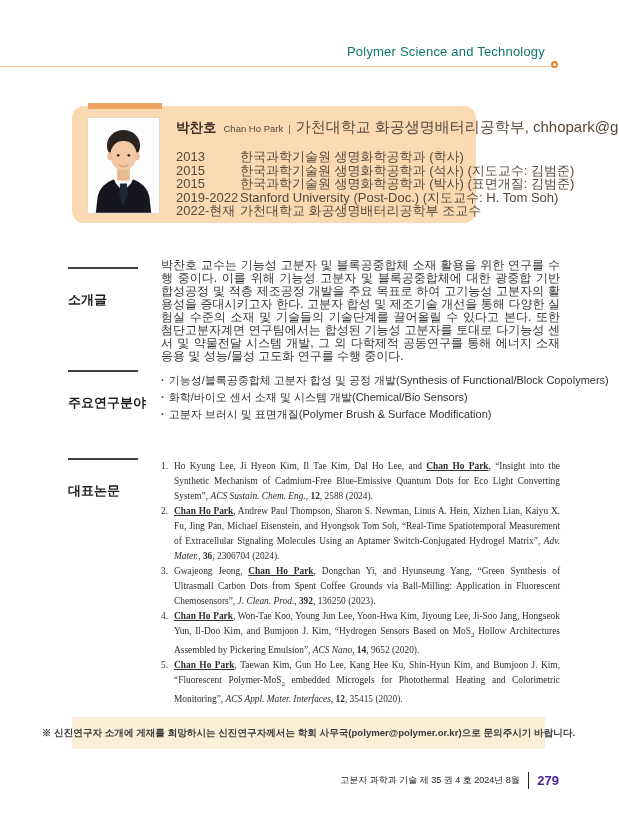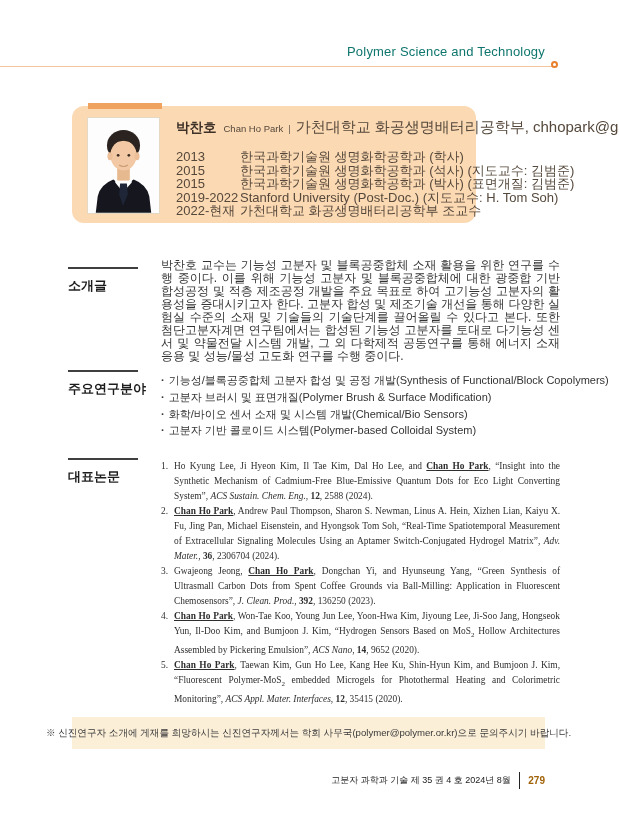--- a/index.html
+++ b/index.html
@@ -22,21 +22,21 @@
   .name-en { font-size:9.5px; margin-right:5px; }
   .name-divider { font-size:9.5px; margin-right:5px; color:#6a5d50; }
   .affiliation { font-size:15px; margin-right:4px; }
   .email { font-size:15px; }
   .edu-list { position:absolute; left:104px; top:44px; font-size:13px; line-height:13.6px; color:#55483b; }
   .edu-row { white-space:nowrap; }
   .edu-period { display:inline-block; width:64px; }
 
   
   .section { position:absolute; left:68px; width:492px; }
-  .section-label { position:absolute; left:0; width:70px; border-top:2px solid #3f3f3f; padding-top:8px; font-weight:bold; font-size:13px; color:#1c1c1c; white-space:nowrap; }
+  .section-label { position:absolute; left:0; width:70px; border-top:2px solid #3f3f3f; padding-top:22px; font-weight:bold; font-size:13px; color:#1c1c1c; white-space:nowrap; }
   .section-content { margin-left:93px; width:399px; }
 
   .section-intro { top:259px; }
   .section-intro .section-label { top:8px; }
   .intro-text { font-size:12px; line-height:13px; color:#333; text-align:justify; word-break:break-all; }
 
   .section-research { top:372px; }
   .section-research .section-label { top:-2px; }
   .research-item { font-size:11px; line-height:16.8px; color:#333; white-space:nowrap; }
   .research-item::before { content:"·"; margin-right:4px; font-weight:bold; }
@@ -44,28 +44,28 @@
   .section-pubs { top:459px; }
   .section-pubs .section-label { top:-1px; }
   .pub-item { position:relative; padding-left:13px; font-family:"Liberation Serif", serif; font-size:9.4px; line-height:15px; color:#2e2e2e; text-align:justify; }
   .pub-num { position:absolute; left:0; top:0; }
   .seg-name { font-weight:bold; text-decoration:underline; }
   .seg-i { font-style:italic; }
   .seg-b { font-weight:bold; }
   .seg-sub { vertical-align:sub; font-size:7px; }
 
   
-  .notice-box { position:absolute; left:72px; top:717px; width:473px; height:32px; background:#fbefd8; display:flex; align-items:center; justify-content:center; }
+  .notice-box { position:absolute; left:72px; top:717px; width:473px; height:32px; background:#fbefd8; display:flex; align-items:center; justify-content:center;font-weight:bold; }
   .notice-text { font-size:9.6px; color:#3a3a3a; white-space:nowrap; }
 
   
-  .footer { position:absolute; top:772px; right:74px; display:flex; align-items:center; }
+  .footer { position:absolute; top:772px; right:60px; display:flex; align-items:center; }
   .footer-info { font-size:9px; color:#222; margin-right:8px; }
   .footer-divider { width:1.5px; height:17px; background:#222; margin-right:8px; }
-  .footer-page { font-size:10px; font-weight:bold; color:#a16207; }
+  .footer-page { font-size:13px; font-weight:bold; color:#4c1d95; }
 </style>
 </head>
 <body>
 
 <div class="page">
 
   <div class="journal-title">Polymer Science and Technology</div>
   <div class="header-rule"></div>
   <div class="header-ring"></div>
 
@@ -125,25 +125,24 @@
       <div class="intro-text">박찬호 교수는 기능성 고분자 및 블록공중합체 소재 활용을 위한 연구를 수행 중이다. 이를 위해 기능성 고분자 및 블록공중합체에 대한 광중합 기반 합성공정 및 적층 제조공정 개발을 주요 목표로 하여 고기능성 고분자의 활용성을 증대시키고자 한다. 고분자 합성 및 제조기술 개선을 통해 다양한 실험실 수준의 소재 및 기술들의 기술단계를 끌어올릴 수 있다고 본다. 또한 첨단고분자계면 연구팀에서는 합성된 기능성 고분자를 토대로 다기능성 센서 및 약물전달 시스템 개발, 그 외 다학제적 공동연구를 통해 에너지 소재 응용 및 성능/물성 고도화 연구를 수행 중이다.</div>
     </div>
   </div>
 
   <div class="section section-research">
     <div class="section-label">주요연구분야</div>
     <div class="section-content">
 
         <div class="research-item">기능성/블록공중합체 고분자 합성 및 공정 개발(Synthesis of Functional/Block Copolymers)</div>
 
+        <div class="research-item">화학/바이오 센서 소재 및 시스템 개발(Chemical/Bio Sensors)</div>
+
         <div class="research-item">고분자 브러시 및 표면개질(Polymer Brush &amp; Surface Modification)</div>
 
-        <div class="research-item">화학/바이오 센서 소재 및 시스템 개발(Chemical/Bio Sensors)</div>
-
-        <div class="research-item">고분자 기반 콜로이드 시스템(Polymer-based Colloidal System)</div>
       </div>
   </div>
 
   <div class="section section-pubs">
     <div class="section-label">대표논문</div>
     <div class="section-content">
 
         <div class="pub-item">
           <span class="pub-num">1.</span><span><span>Ho Kyung Lee, Ji Hyeon Kim, Il Tae Kim, Dal Ho Lee, and </span><span class="seg-name">Chan Ho Park</span><span>, “Insight into the Synthetic Mechanism of Cadmium-Free Blue-Emissive Quantum Dots for Eco Light Converting System”, </span><span class="seg-i">ACS Sustain. Chem. Eng.</span><span>, </span><span class="seg-b">12</span><span>, 2588 (2024).</span></span>
         </div>

